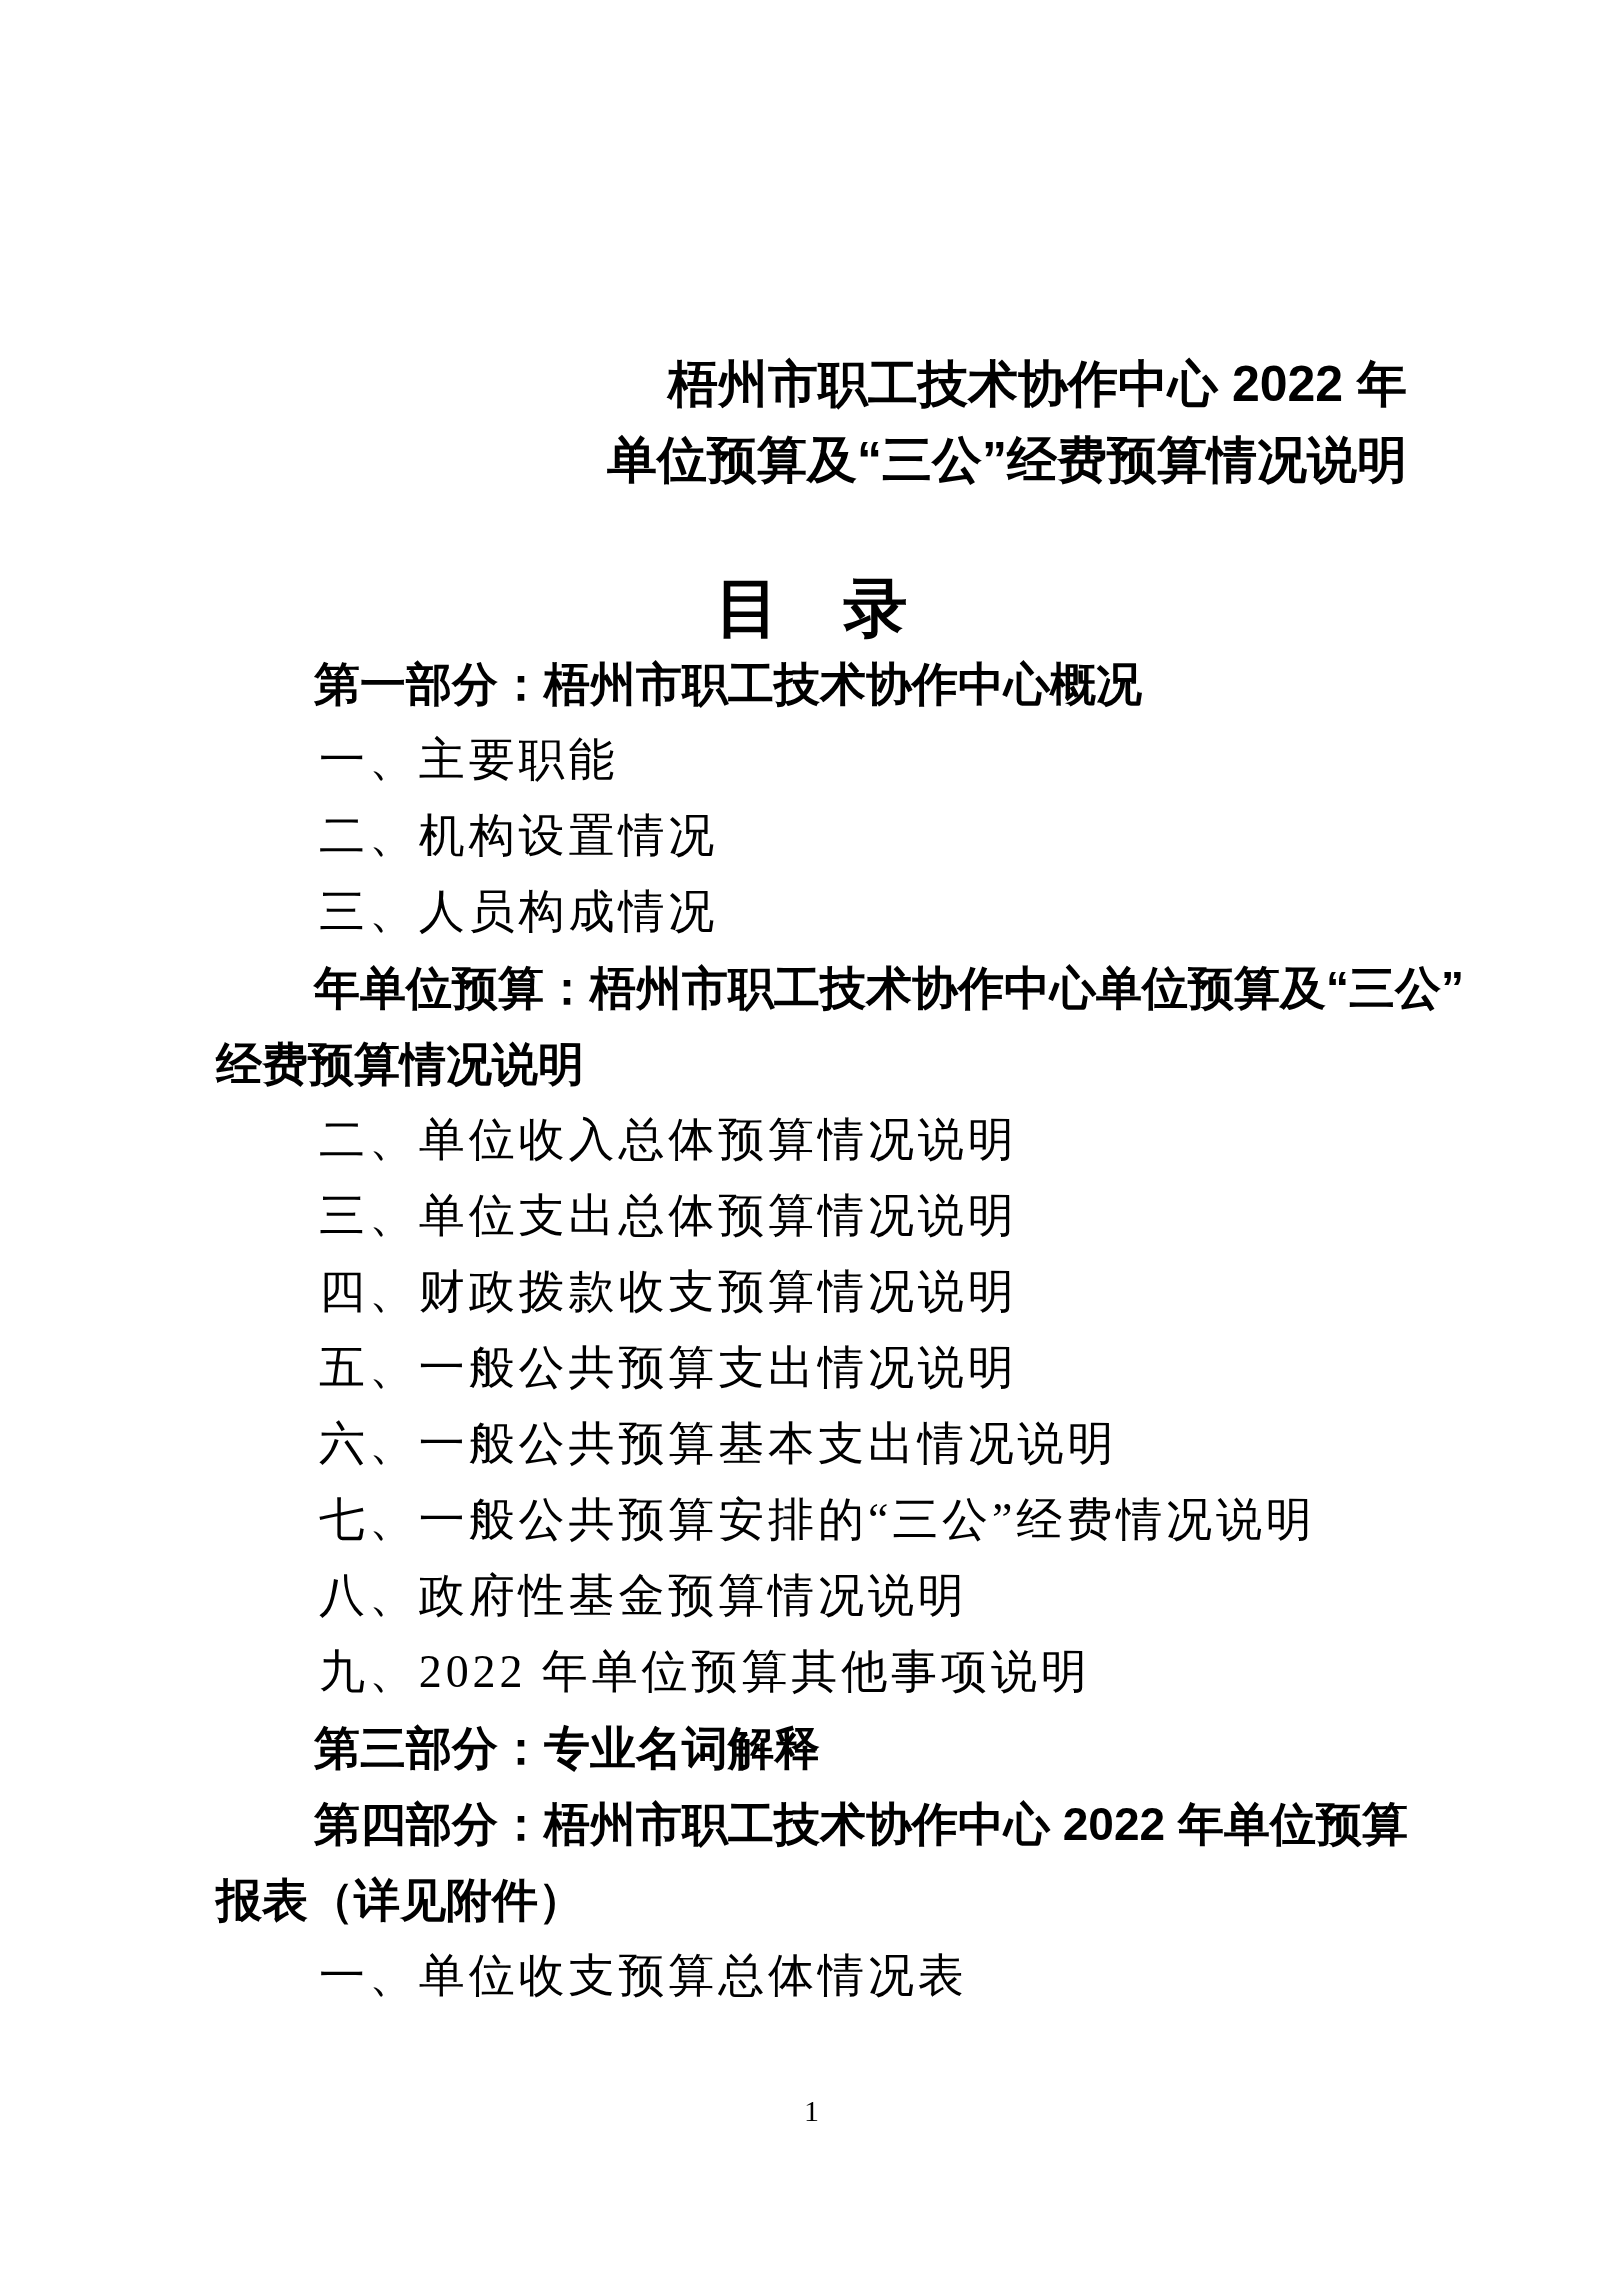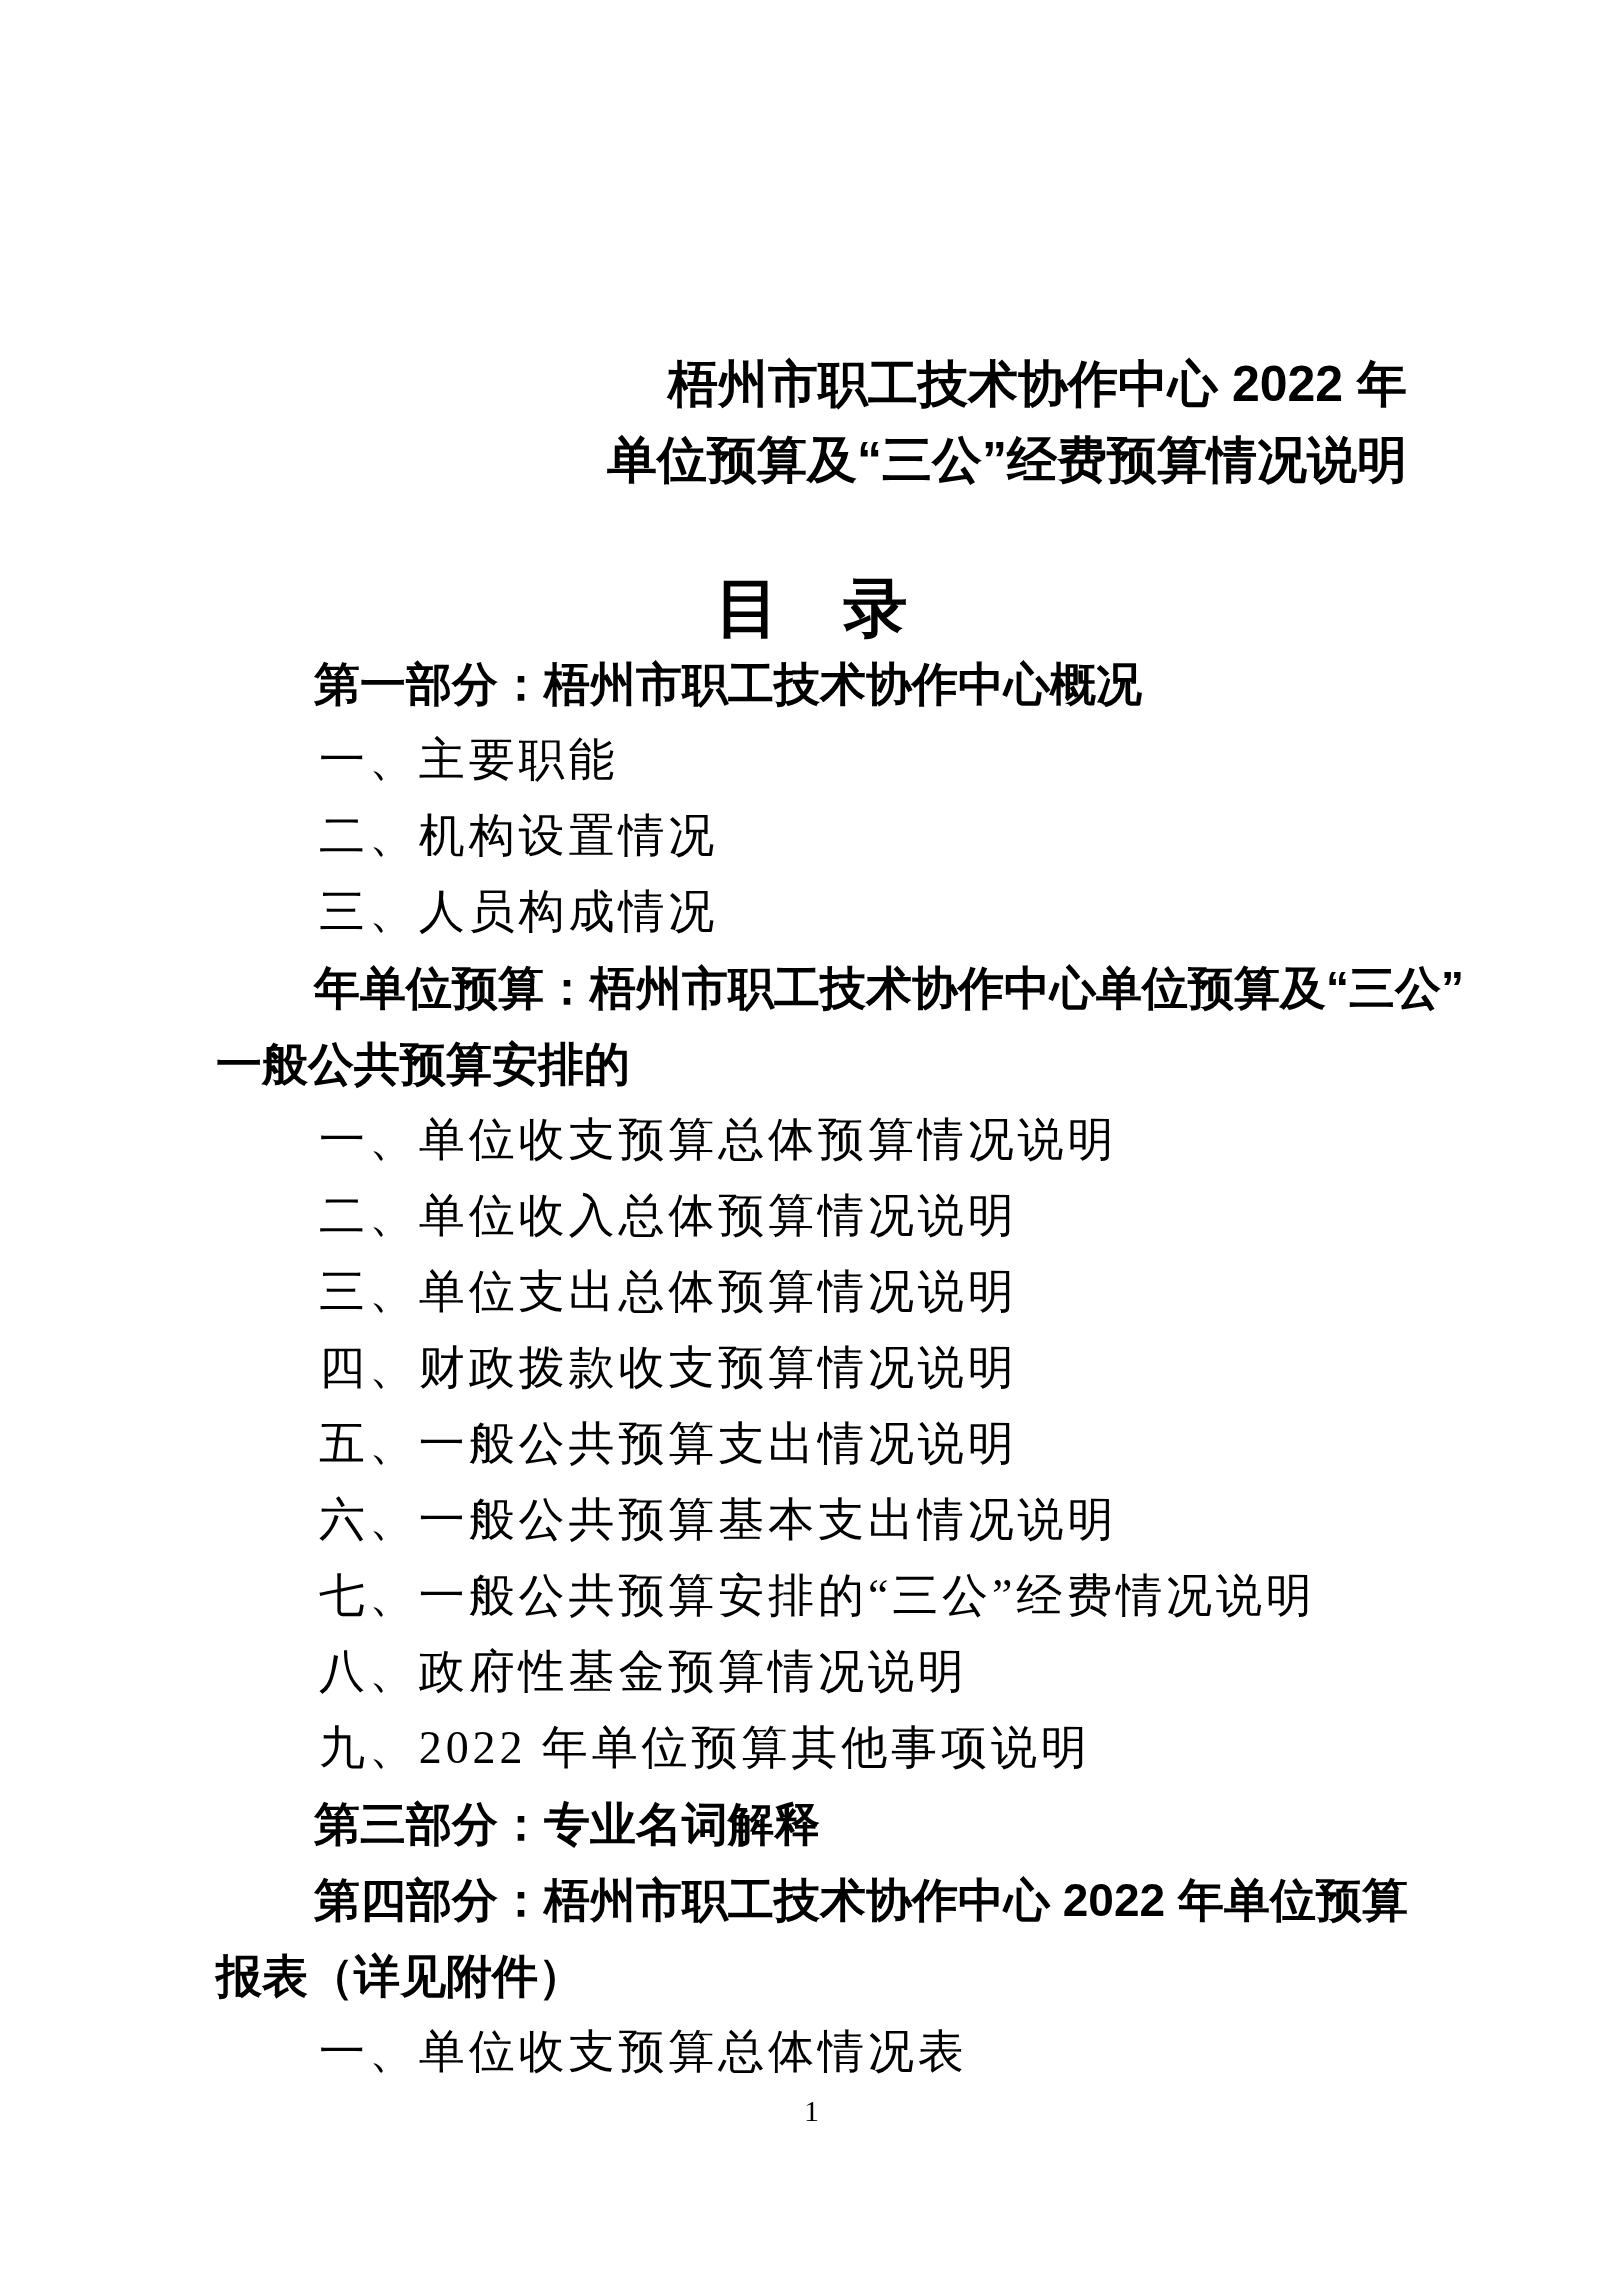--- a/index.html
+++ b/index.html
@@ -82,22 +82,21 @@
     <p class="doc-title">单位预算及“三公”经费预算情况说明</p>
 
     <p class="toc-title">目　录</p>
 
     <p class="toc-line heading">第一部分：梧州市职工技术协作中心概况</p>
     <p class="toc-line item">一、主要职能</p>
     <p class="toc-line item">二、机构设置情况</p>
     <p class="toc-line item">三、人员构成情况</p>
 
     <p class="toc-line heading">年单位预算：梧州市职工技术协作中心单位预算及“三公”</p>
-    <p class="toc-line heading-cont">一般公共预算安排的</p>
-    <p class="toc-line item">一、单位收支预算总体预算情况说明</p>
+    <p class="toc-line heading-cont">经费预算情况说明</p>
     <p class="toc-line item">二、单位收入总体预算情况说明</p>
     <p class="toc-line item">三、单位支出总体预算情况说明</p>
     <p class="toc-line item">四、财政拨款收支预算情况说明</p>
     <p class="toc-line item">五、一般公共预算支出情况说明</p>
     <p class="toc-line item">六、一般公共预算基本支出情况说明</p>
     <p class="toc-line item">七、一般公共预算安排的“三公”经费情况说明</p>
     <p class="toc-line item">八、政府性基金预算情况说明</p>
     <p class="toc-line item">九、2022 年单位预算其他事项说明</p>
 
     <p class="toc-line heading">第三部分：专业名词解释</p>

